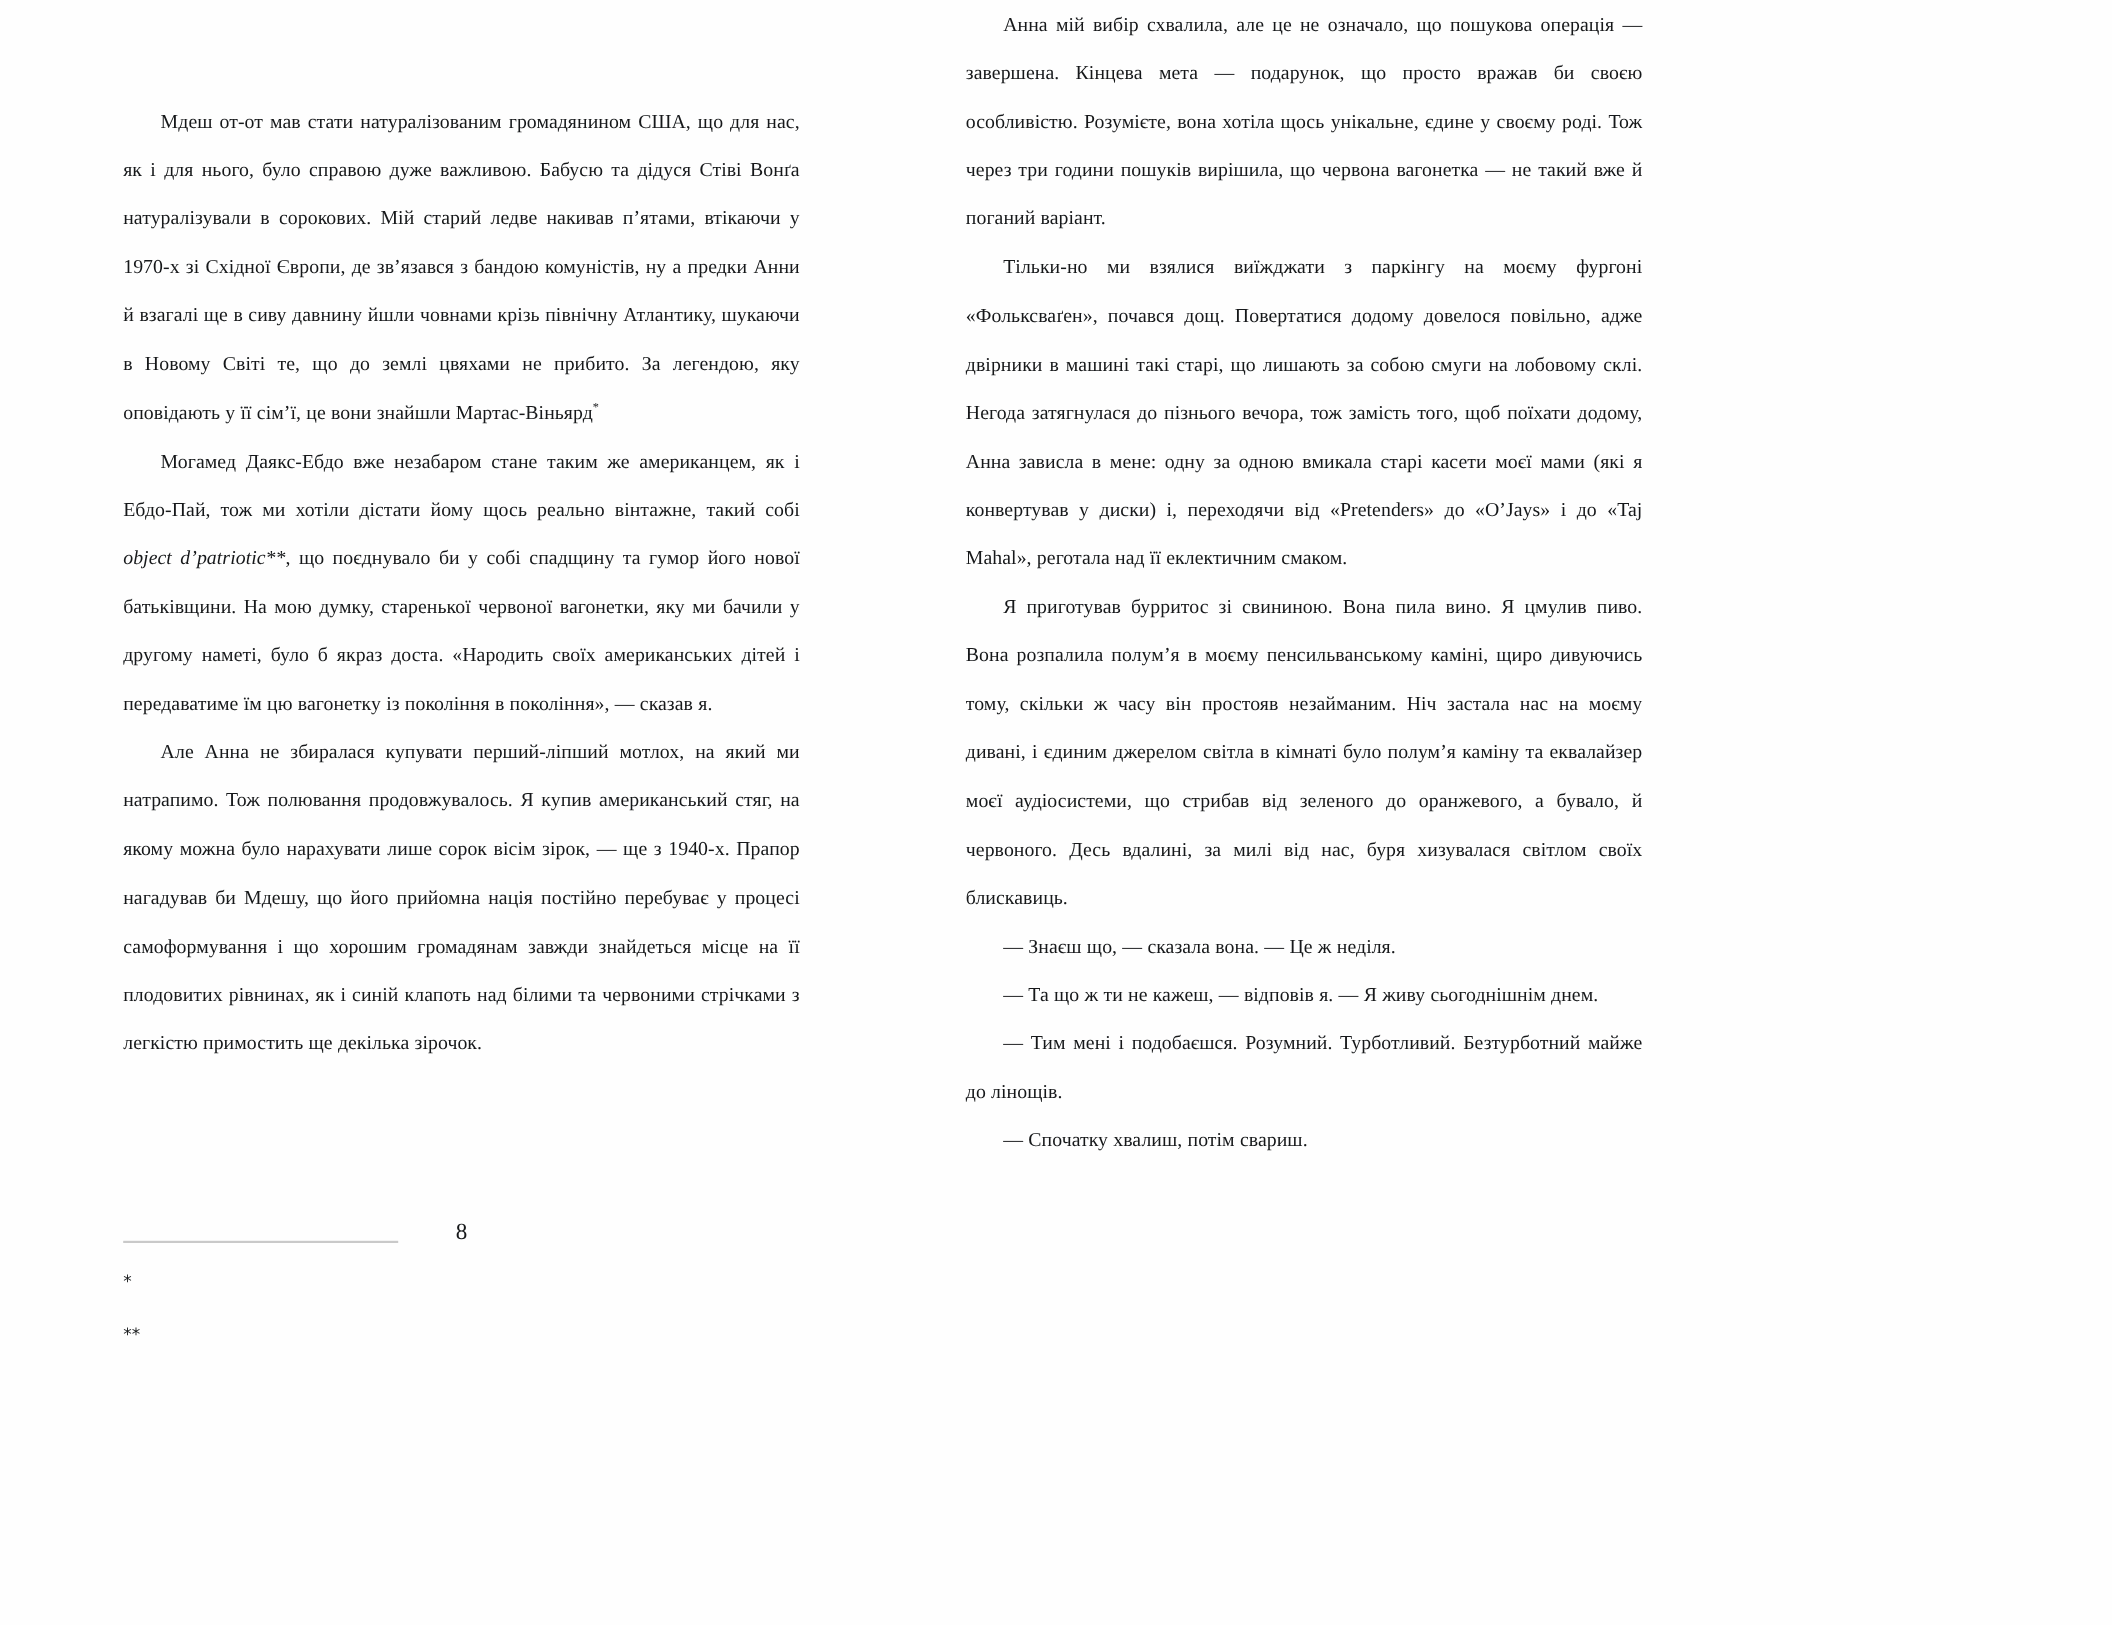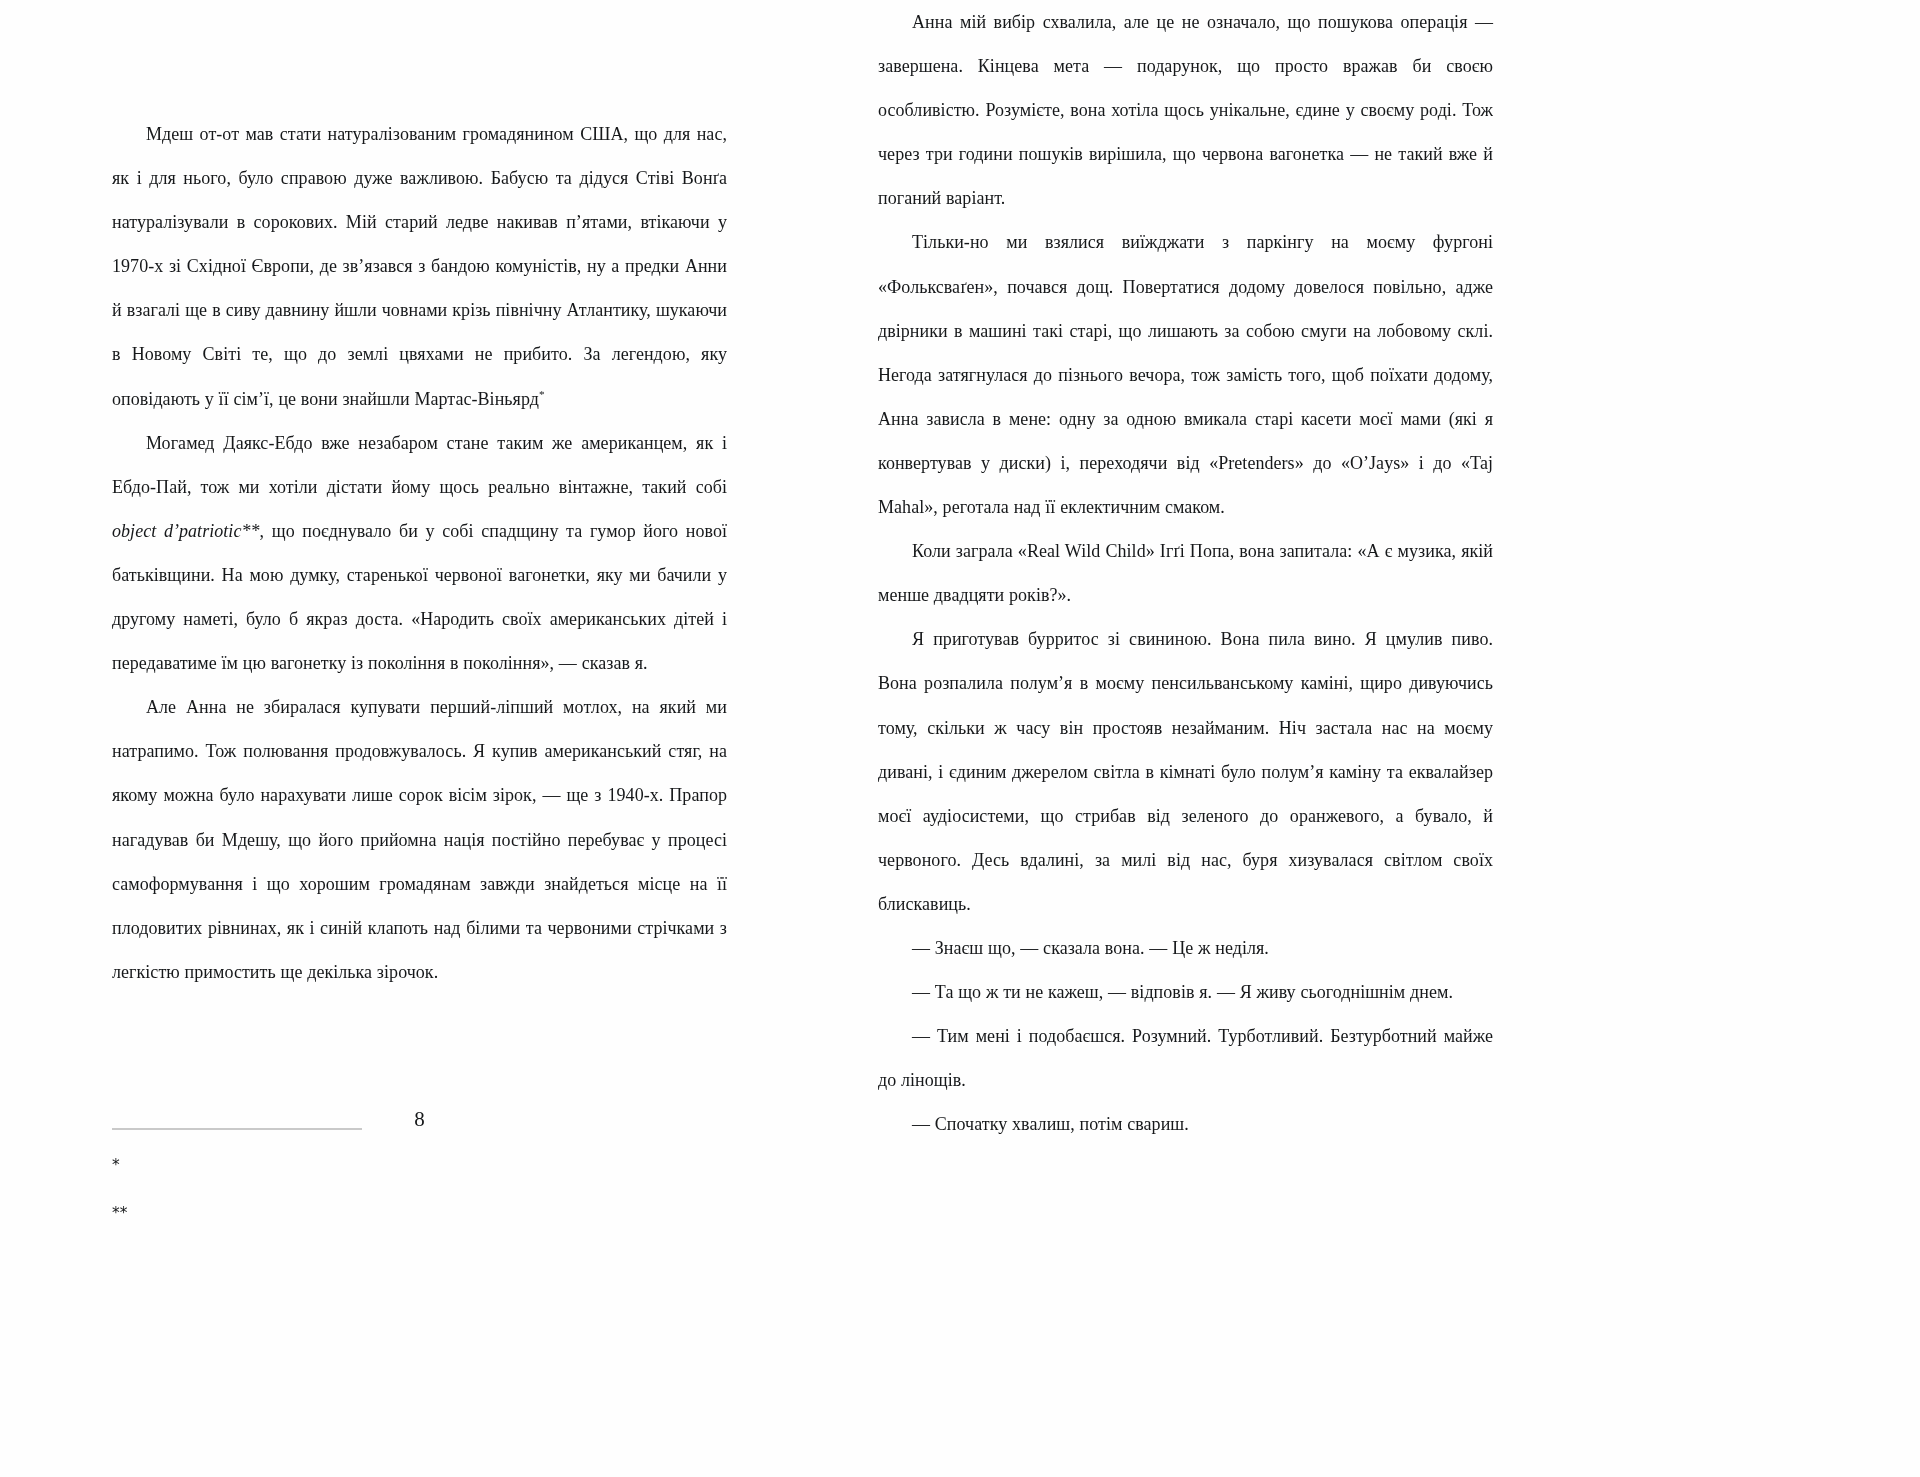--- a/index.html
+++ b/index.html
@@ -18,21 +18,21 @@
   }
   .page {
     position: absolute;
     top: 0;
     height: 1477px;
     box-sizing: border-box;
   }
   .page-left {
     left: 0;
     width: 960px;
-    padding: 112px 230px 0 112px;
+    padding: 88px 230px 0 112px;
   }
   .page-right {
     left: 960px;
     width: 960px;
     padding: 112px 430px 0 -82px;
   }
   .textblock {
     width: 615px;
   }
   .page-right .textblock {
@@ -132,21 +132,20 @@
       </div>
     </div>
 
     <div class="folio folio-left">8</div>
   </div>
 
   <div class="page page-right">
     <div class="textblock">
       <p class="para">Анна мій вибір схвалила, але це не означало, що пошукова операція — завершена. Кінцева мета — подарунок, що просто вражав би своєю особливістю. Розумієте, вона хотіла щось унікальне, єдине у своєму роді. Тож через три години пошуків вирішила, що червона вагонетка — не такий вже й поганий варіант.</p>
       <p class="para">Тільки-но ми взялися виїжджати з паркінгу на моєму фургоні «Фольксваґен», почався дощ. Повертатися додому довелося повільно, адже двірники в машині такі старі, що лишають за собою смуги на лобовому склі. Негода затягнулася до пізнього вечора, тож замість того, щоб поїхати додому, Анна зависла в мене: одну за одною вмикала старі касети моєї мами (які я конвертував у диски) і, переходячи від «Pretenders» до «O’Jays» і до «Taj Mahal», реготала над її еклектичним смаком.</p>
-      <p class="para">Коли заграла «Real Wild Child» Ігґі Попа, вона запитала: «А є музика, якій менше двадцяти років?».</p>
       <p class="para">Я приготував бурритос зі свининою. Вона пила вино. Я цмулив пиво. Вона розпалила полум’я в моєму пенсильванському каміні, щиро дивуючись тому, скільки ж часу він простояв незайманим. Ніч застала нас на моєму дивані, і єдиним джерелом світла в кімнаті було полум’я каміну та еквалайзер моєї аудіосистеми, що стрибав від зеленого до оранжевого, а бувало, й червоного. Десь вдалині, за милі від нас, буря хизувалася світлом своїх блискавиць.</p>
       <p class="para">— Знаєш що, — сказала вона. — Це ж неділя.</p>
       <p class="para">— Та що ж ти не кажеш, — відповів я. — Я живу сьогоднішнім днем.</p>
       <p class="para">— Тим мені і подобаєшся. Розумний. Турботливий. Безтурботний майже до лінощів.</p>
       <p class="para">— Спочатку хвалиш, потім свариш.</p>
     </div>
 
     <div class="folio folio-right">9</div>
   </div>
 

